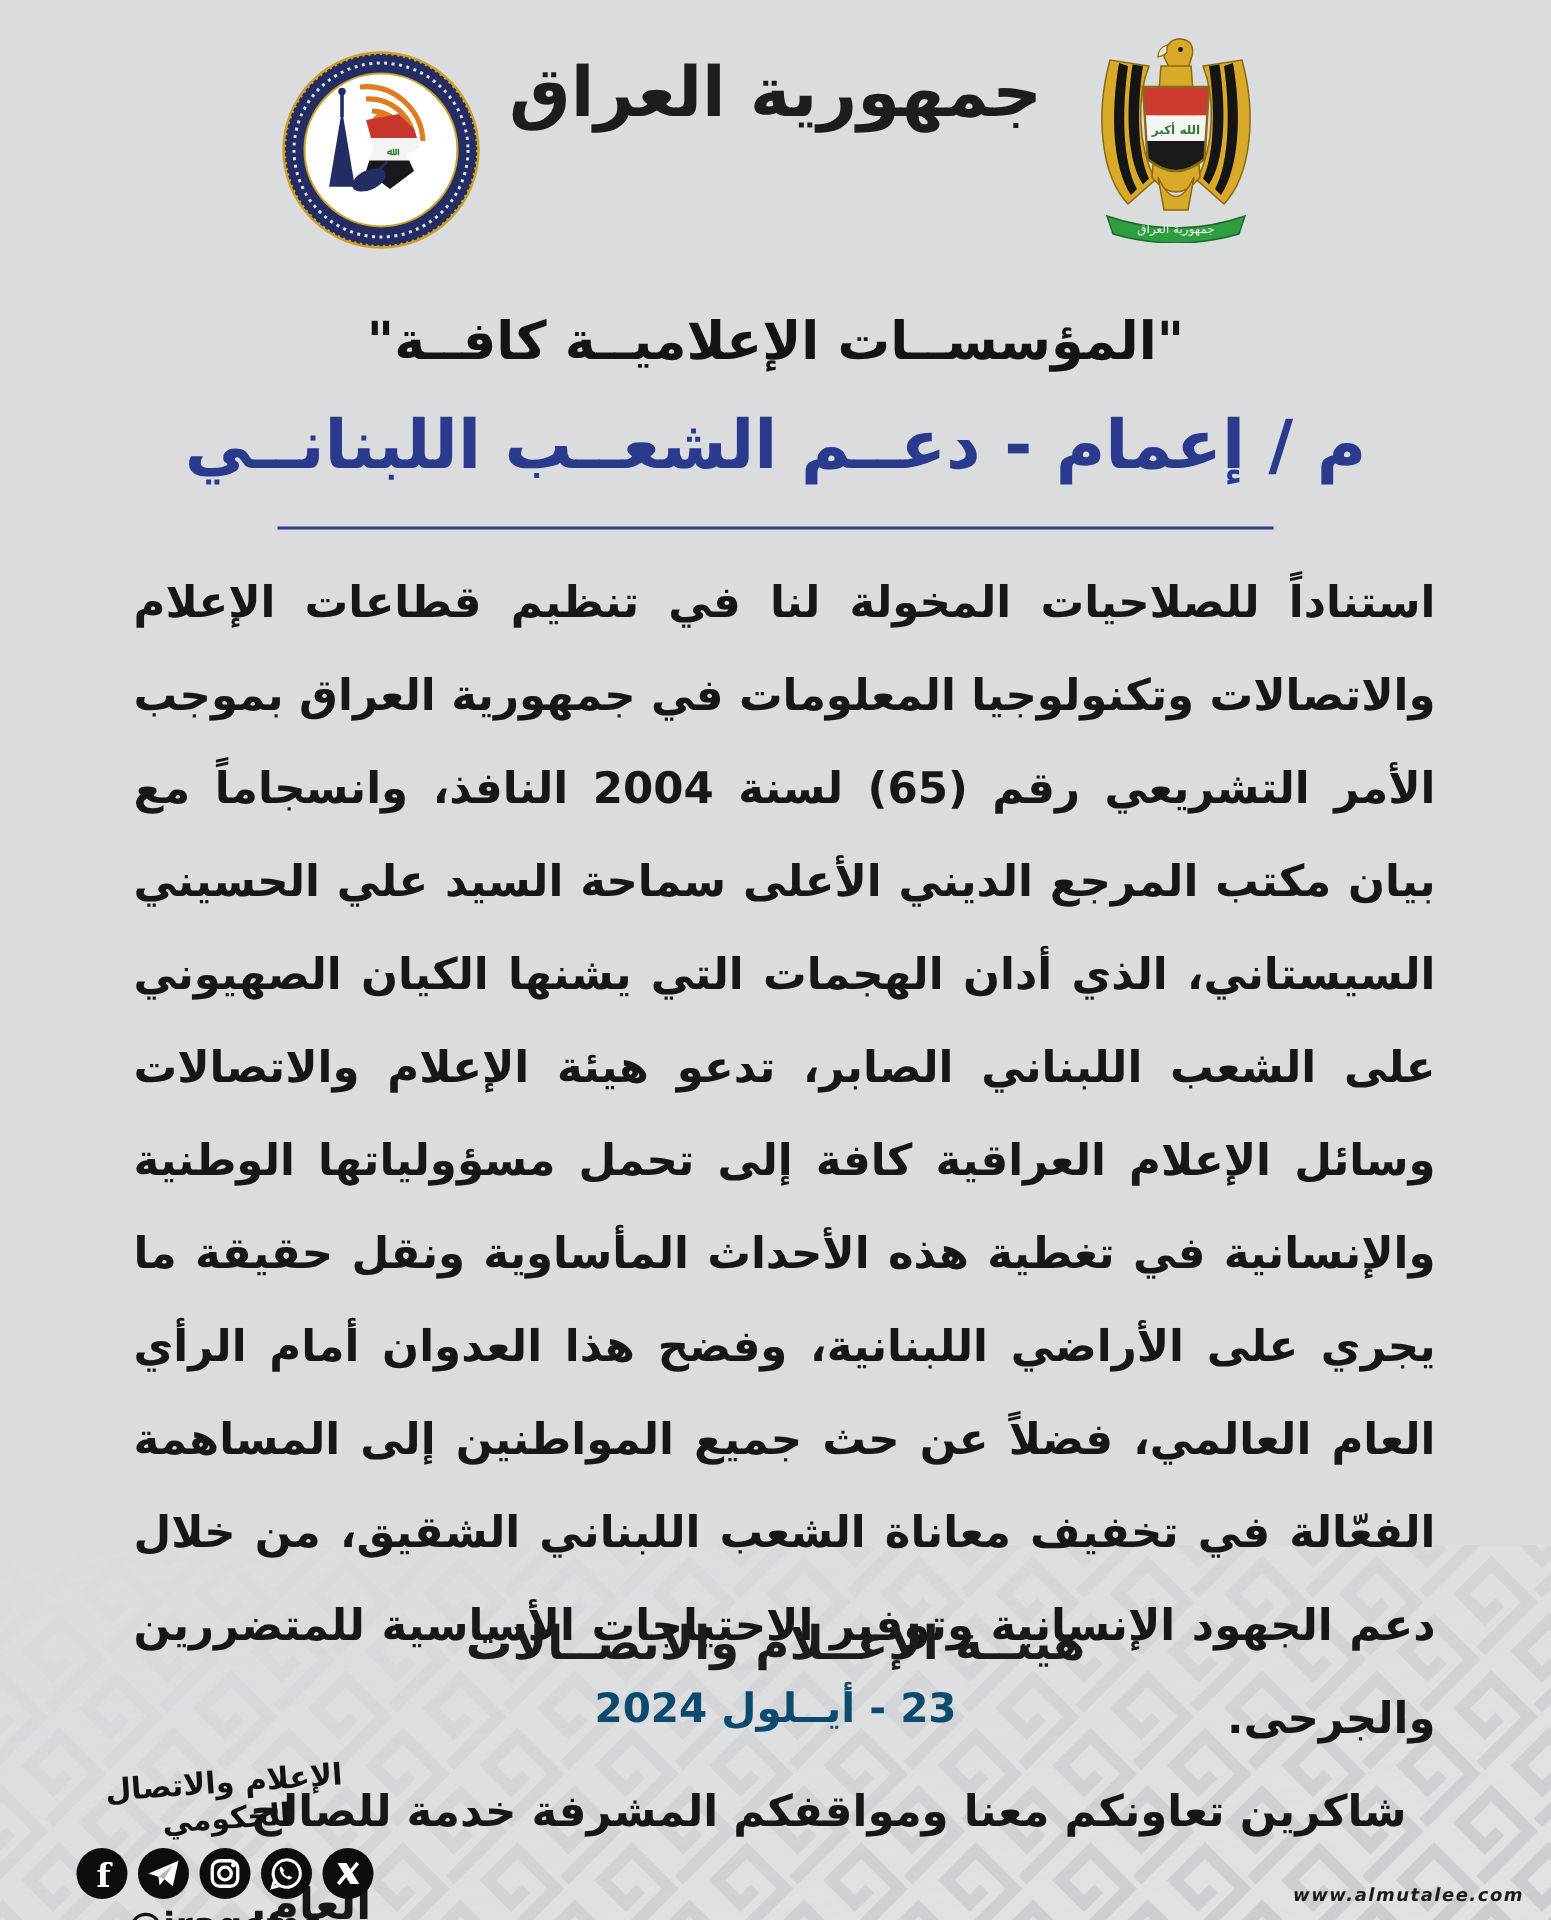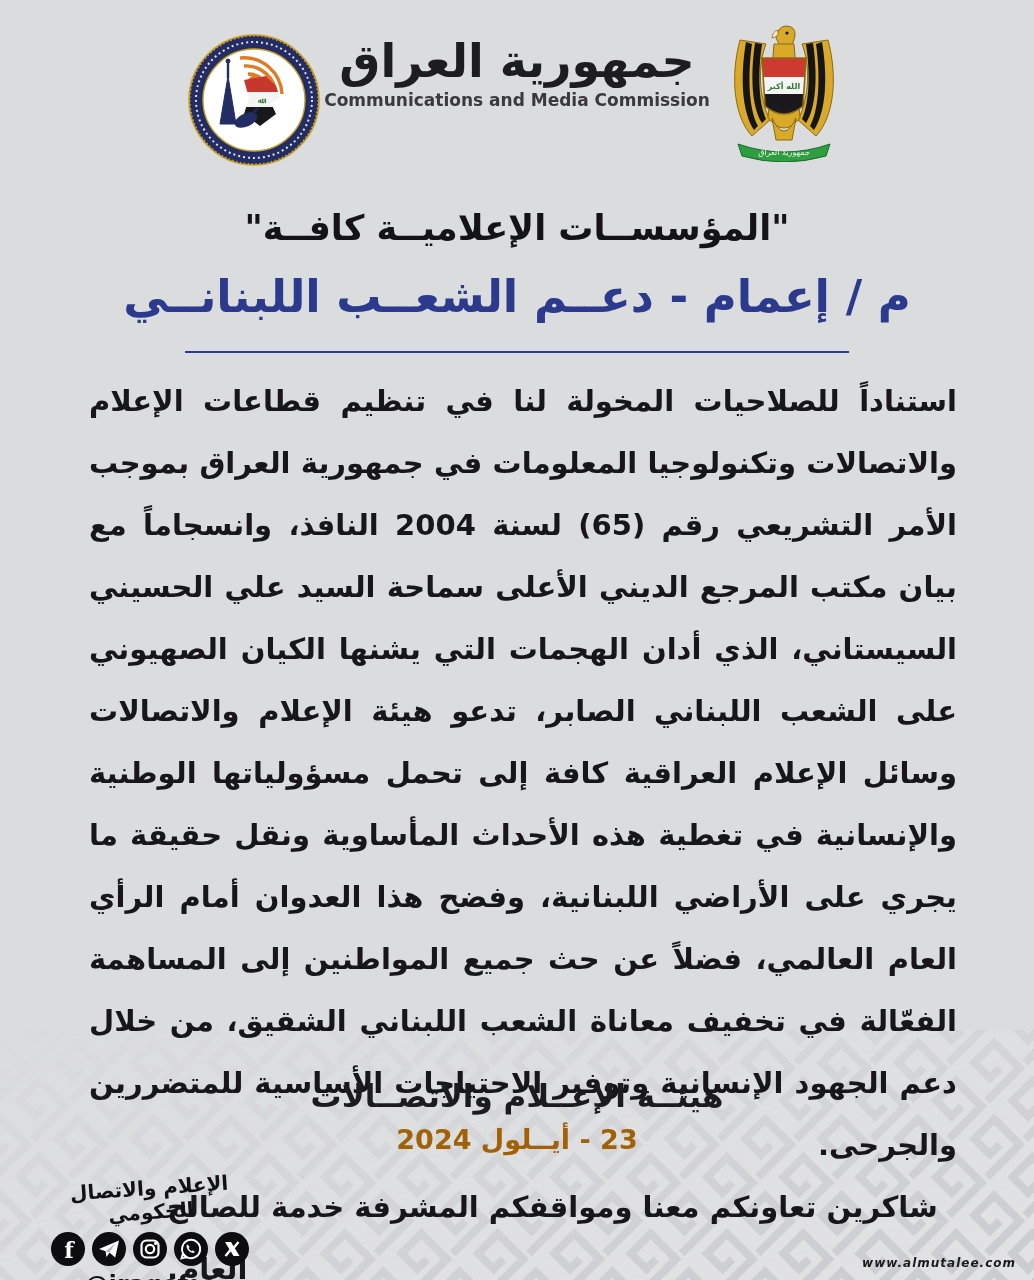--- a/index.html
+++ b/index.html
@@ -48,21 +48,21 @@
   .closing-text { text-align:right; padding-left:90px; text-align:left; direction:rtl; }
   .closing-text { text-align:left; } 
   .signature {
     position:absolute; top:1078px; left:0; right:0;
     text-align:center; direction:rtl;
     font-size:31px; font-weight:bold; color:#1c1c1e;
   }
   .date-line {
     position:absolute; top:1124px; left:0; right:0;
     text-align:center; direction:rtl;
-    font-size:27px; font-weight:bold; color:#a16207;
+    font-size:27px; font-weight:bold; color:#0c4a6e;
   }
   
   .gov-block { position:absolute; left:36px; top:1176px; width:228px; text-align:center; }
   .gov-label {
     font-size:20px; font-weight:bold; color:#121214; direction:rtl;
     transform:rotate(-4deg);
   }
   .social-row { display:flex; justify-content:center; gap:5px; margin-top:7px; }
   .social-icon { width:36px; height:36px; cursor:pointer; }
   .gov-handle { font-size:23px; font-weight:600; color:#131315; margin-top:4px; letter-spacing:0.5px; }
@@ -128,21 +128,20 @@
     </g>
 
     <g>
       <ellipse cx="60" cy="88" rx="12" ry="6.5" fill="#232c63" transform="rotate(-24 60 88)"></ellipse>
       <line x1="66" y1="82" x2="72" y2="76" stroke="#232c63" stroke-width="2"></line>
     </g>
   </svg>
 
   <div class="header-center">
     <div class="calligraphy">جمهورية العراق</div>
-    <div class="org-en">Communications and Media Commission</div>
   </div>
 
   <svg class="eagle-logo" viewBox="0 0 124 140" xmlns="http://www.w3.org/2000/svg">
 
     <g>
       <path d="M18 18 C8 55 12 95 30 114 L48 98 C36 74 36 42 44 22 Z" fill="#d9a929" stroke="#8a6a12" stroke-width="1"></path>
       <path d="M106 18 C116 55 112 95 94 114 L76 98 C88 74 88 42 80 22 Z" fill="#d9a929" stroke="#8a6a12" stroke-width="1"></path>
       <path d="M24 20 C18 55 20 90 32 108 L36 104 C26 86 26 50 30 22 Z" fill="#151515"></path>
       <path d="M33 21 C28 55 30 86 40 101 L44 97 C36 80 36 48 40 22 Z" fill="#151515"></path>
       <path d="M100 20 C106 55 104 90 92 108 L88 104 C98 86 98 50 94 22 Z" fill="#151515"></path>

